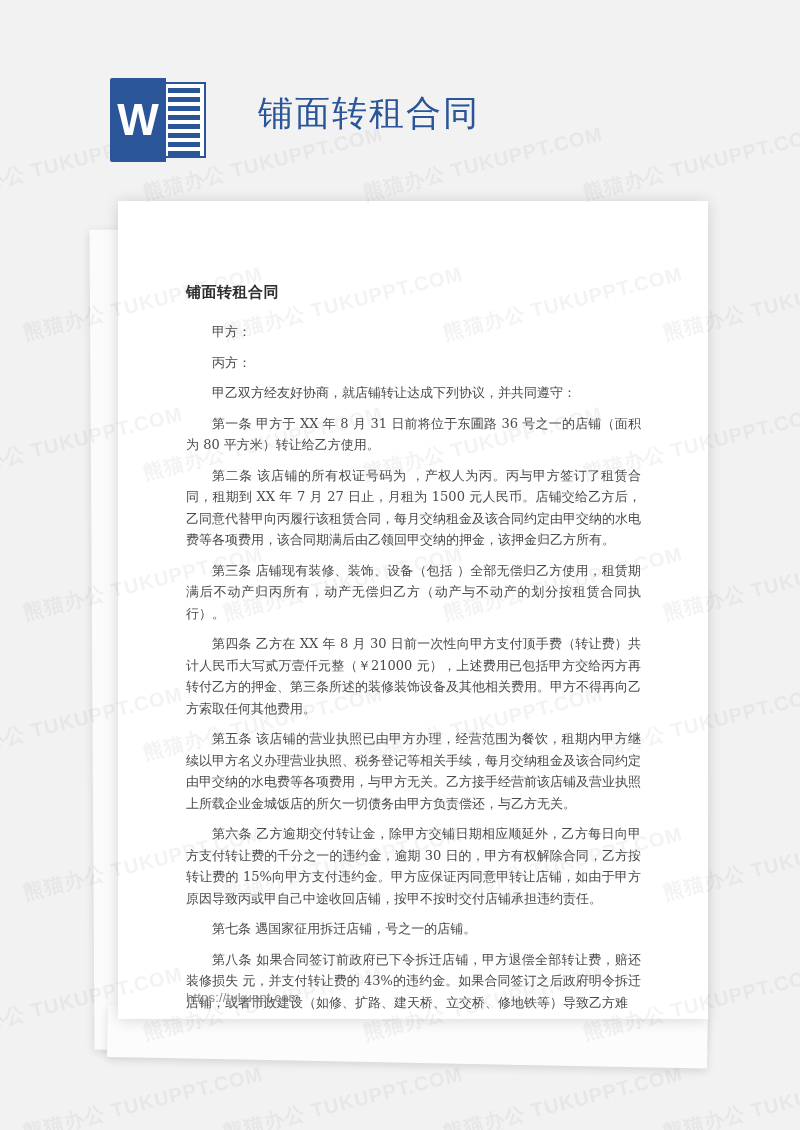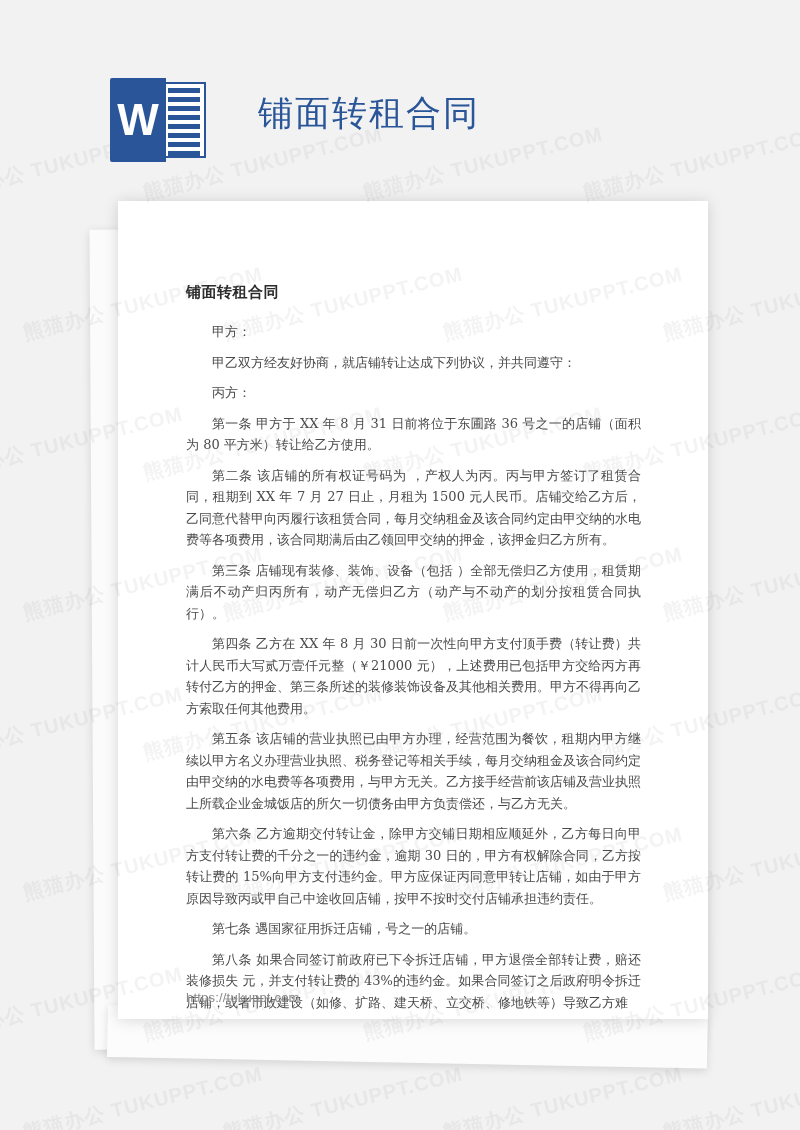--- a/index.html
+++ b/index.html
@@ -192,22 +192,22 @@
 
 <div class="page-stack">
   <div class="page-back-2"></div>
   <div class="page-back-1"></div>
 
   <div class="page-main">
     <div class="doc-body">
       <div class="doc-heading">铺面转租合同</div>
       <div class="content">
         <p>甲方：</p>
+        <p>丙方：</p>
         <p>甲乙双方经友好协商，就店铺转让达成下列协议，并共同遵守：</p>
-        <p>丙方：</p>
         <p>第一条 甲方于 XX 年 8 月 31 日前将位于东圃路 36 号之一的店铺（面积为 80 平方米）转让给乙方使用。</p>
         <p>第二条 该店铺的所有权证号码为 ，产权人为丙。丙与甲方签订了租赁合同，租期到 XX 年 7 月 27 日止，月租为 1500 元人民币。店铺交给乙方后，乙同意代替甲向丙履行该租赁合同，每月交纳租金及该合同约定由甲交纳的水电费等各项费用，该合同期满后由乙领回甲交纳的押金，该押金归乙方所有。</p>
         <p>第三条 店铺现有装修、装饰、设备（包括 ）全部无偿归乙方使用，租赁期满后不动产归丙所有，动产无偿归乙方（动产与不动产的划分按租赁合同执行）。</p>
         <p>第四条 乙方在 XX 年 8 月 30 日前一次性向甲方支付顶手费（转让费）共计人民币大写贰万壹仟元整（￥21000 元），上述费用已包括甲方交给丙方再转付乙方的押金、第三条所述的装修装饰设备及其他相关费用。甲方不得再向乙方索取任何其他费用。</p>
         <p>第五条 该店铺的营业执照已由甲方办理，经营范围为餐饮，租期内甲方继续以甲方名义办理营业执照、税务登记等相关手续，每月交纳租金及该合同约定由甲交纳的水电费等各项费用，与甲方无关。乙方接手经营前该店铺及营业执照上所载企业金城饭店的所欠一切债务由甲方负责偿还，与乙方无关。</p>
         <p>第六条 乙方逾期交付转让金，除甲方交铺日期相应顺延外，乙方每日向甲方支付转让费的千分之一的违约金，逾期 30 日的，甲方有权解除合同，乙方按转让费的 15%向甲方支付违约金。甲方应保证丙同意甲转让店铺，如由于甲方原因导致丙或甲自己中途收回店铺，按甲不按时交付店铺承担违约责任。</p>
         <p>第七条 遇国家征用拆迁店铺，号之一的店铺。</p>
         <p>第八条 如果合同签订前政府已下令拆迁店铺，甲方退偿全部转让费，赔还装修损失 元，并支付转让费的 43%的违约金。如果合同签订之后政府明令拆迁店铺，或者市政建设（如修、扩路、建天桥、立交桥、修地铁等）导致乙方难</p>
       </div>
       <div class="footer-url">https://tukuppt.com</div>

